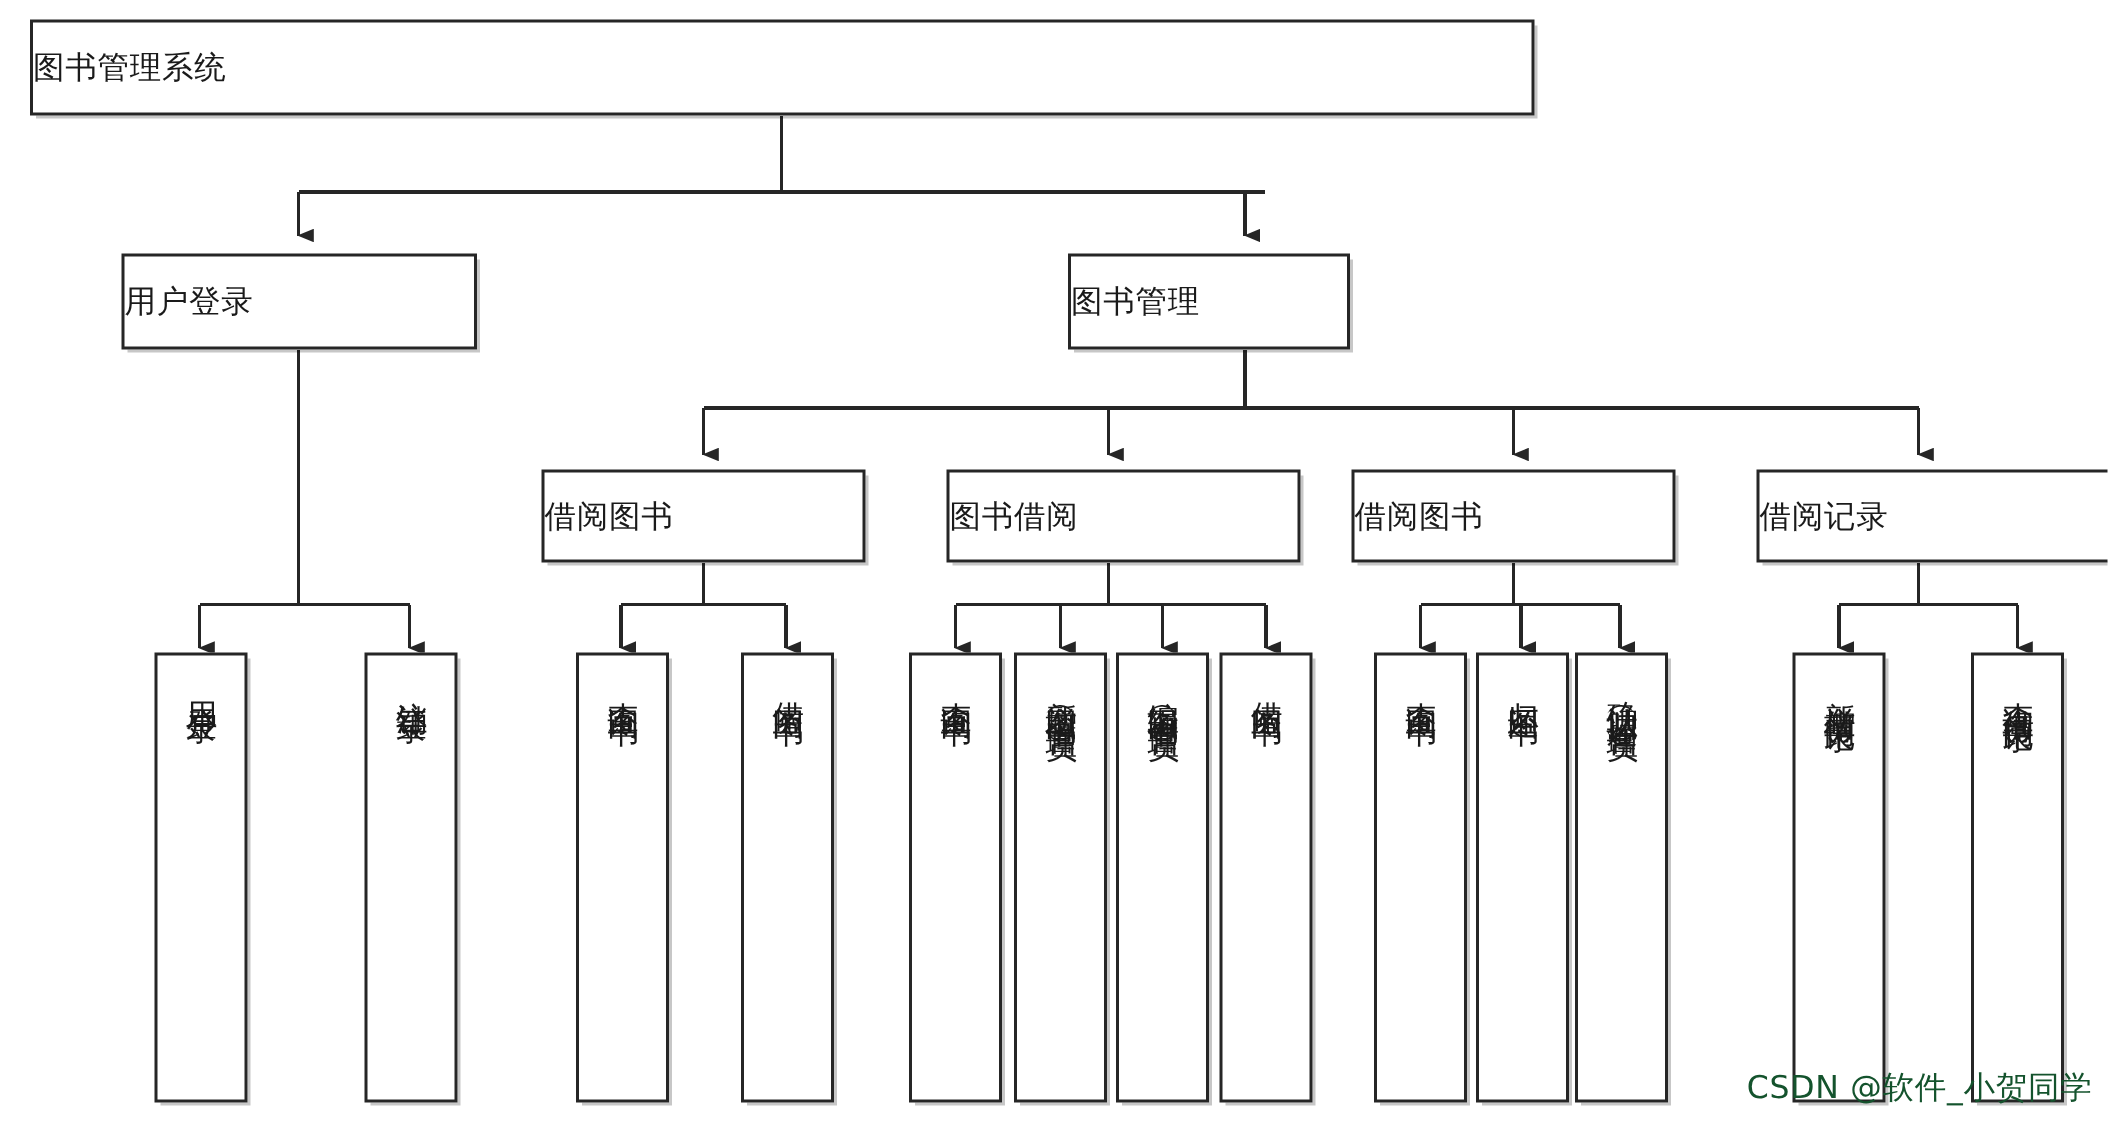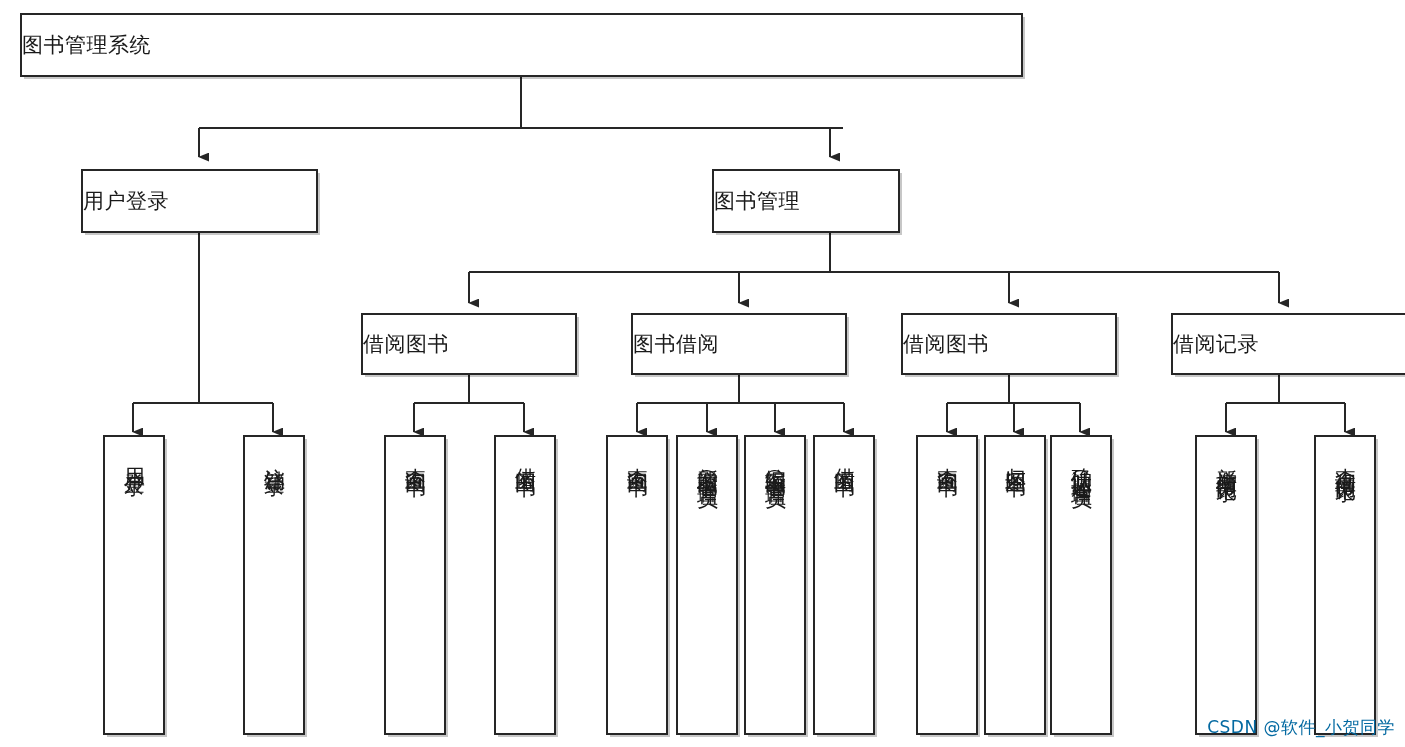--- a/index.html
+++ b/index.html
@@ -54,22 +54,22 @@
     text-orientation: upright;
     white-space: normal;
     letter-spacing: 3px;
     font-size: 21px;
     line-height: 1;
   }
   #watermark {
     position: absolute;
     right: 10px;
     bottom: 8px;
-    font-size: 17px;
-    color: #0369a1;
+    font-size: 21px;
+    color: #14532d;
     letter-spacing: 0.5px;
     white-space: nowrap;
     pointer-events: none;
     font-family: "DejaVu Sans", "Liberation Sans", sans-serif;
   }
 </style>
 </head>
 <body>
 
 <div id="diagram-root">
@@ -131,21 +131,21 @@
   <div class="node-box" style="left:81px; top:169px; width:237px; height:64px;">
     <span class="node-label">用户登录</span>
   </div>
   <div class="node-box" style="left:712px; top:169px; width:188px; height:64px;">
     <span class="node-label">图书管理</span>
   </div>
 
   <div class="node-box" style="left:361px; top:313px; width:216px; height:62px;">
     <span class="node-label">借阅图书</span>
   </div>
-  <div class="node-box" style="left:631px; top:313px; width:216px; height:62px;">
+  <div class="node-box" style="left:631px; top:313px; width:236px; height:62px;">
     <span class="node-label">图书借阅</span>
   </div>
   <div class="node-box" style="left:901px; top:313px; width:216px; height:62px;">
     <span class="node-label">借阅图书</span>
   </div>
   <div class="node-box" style="left:1171px; top:313px; width:258px; height:62px;">
     <span class="node-label">借阅记录</span>
   </div>
 
   <div class="node-box vertical" style="left:103px; top:435px; width:62px; height:300px;">

